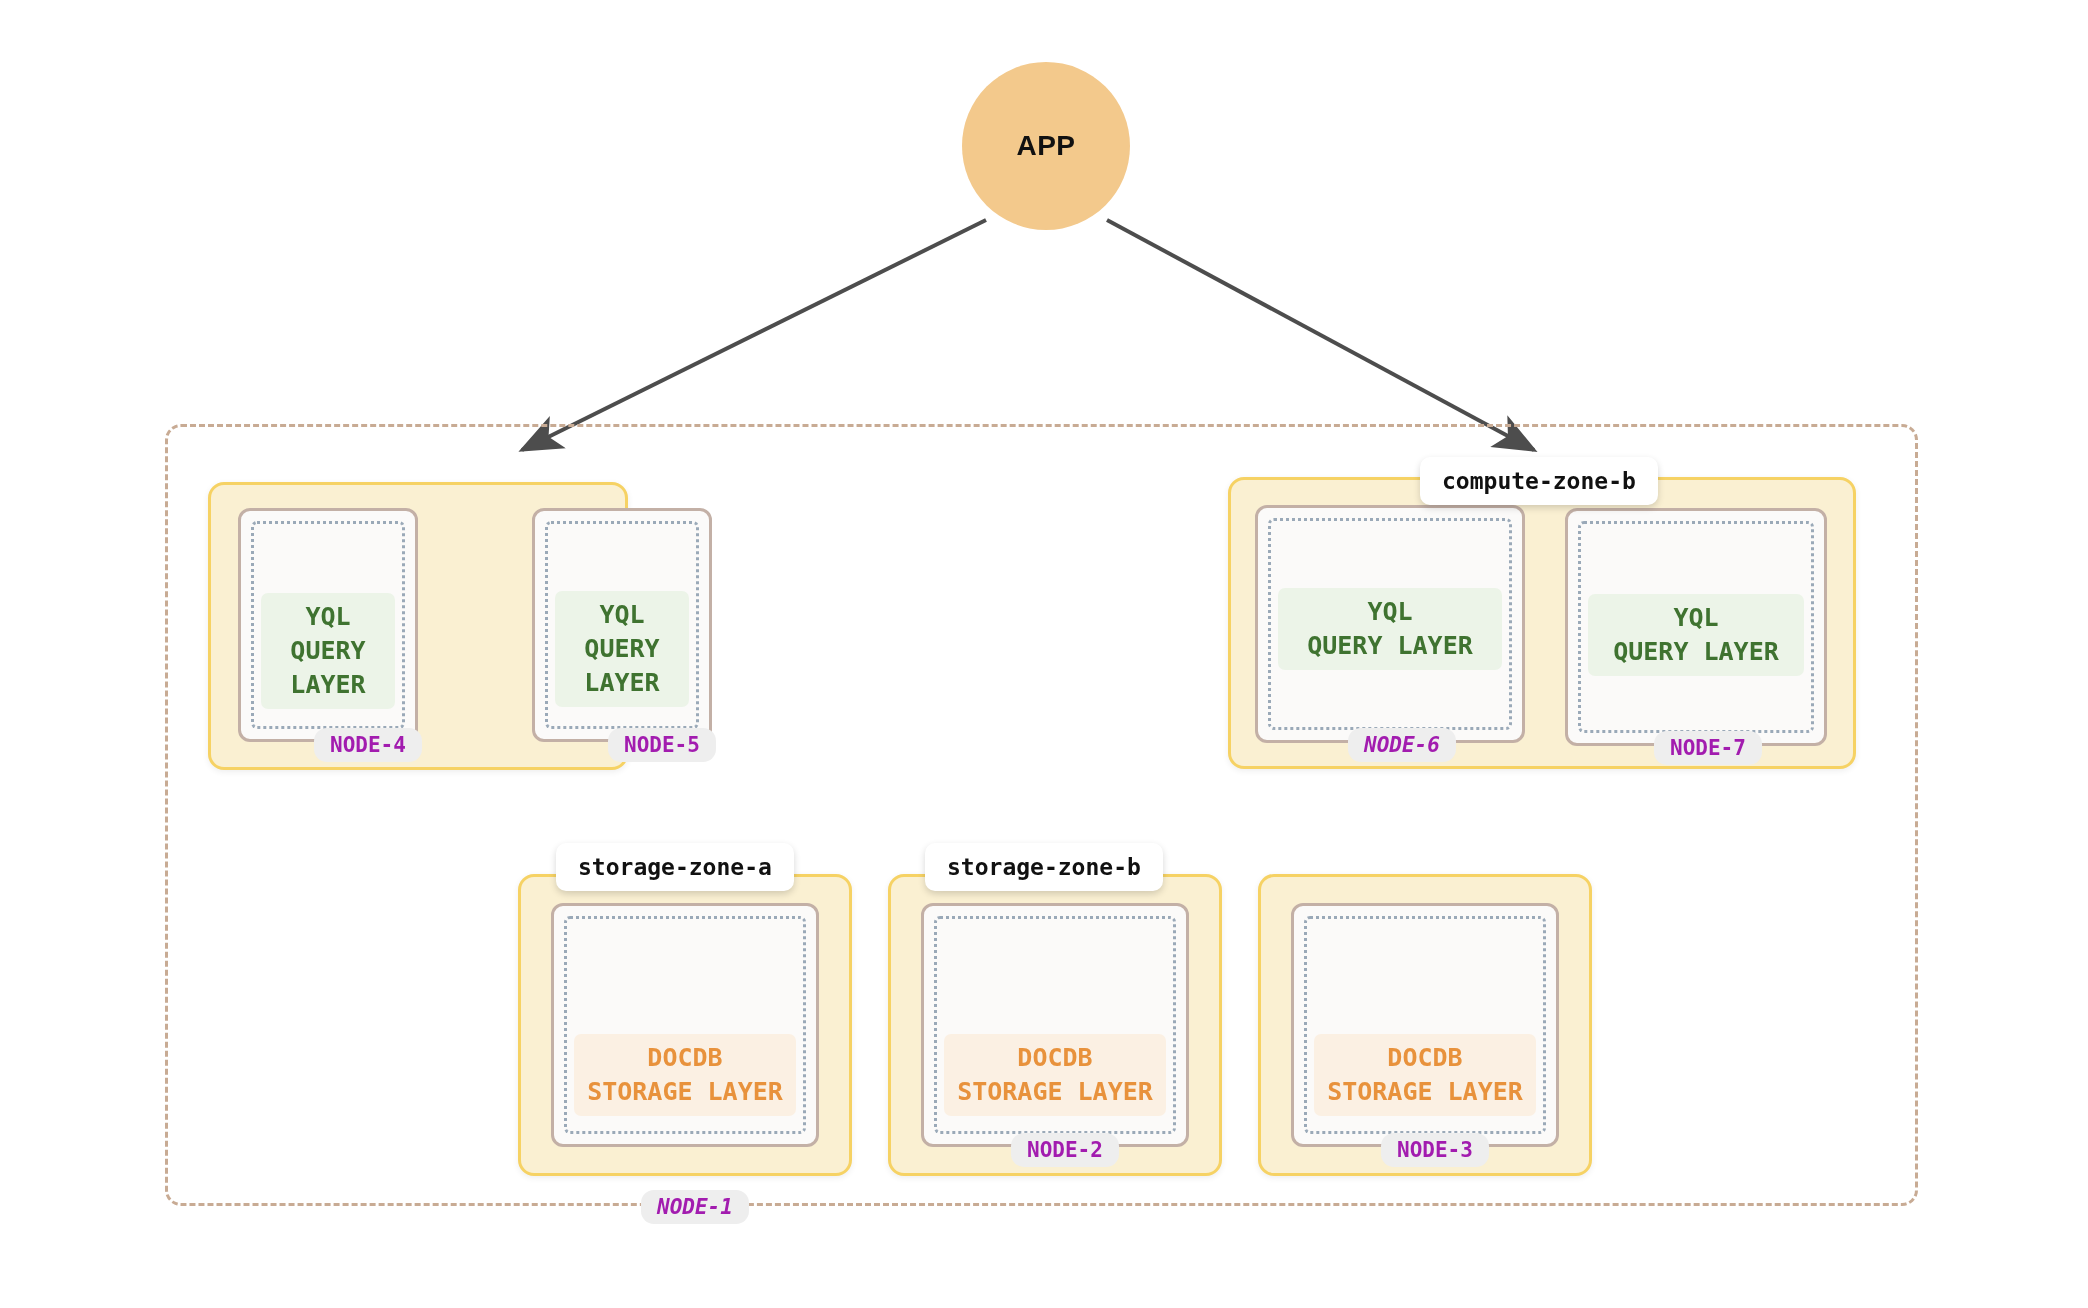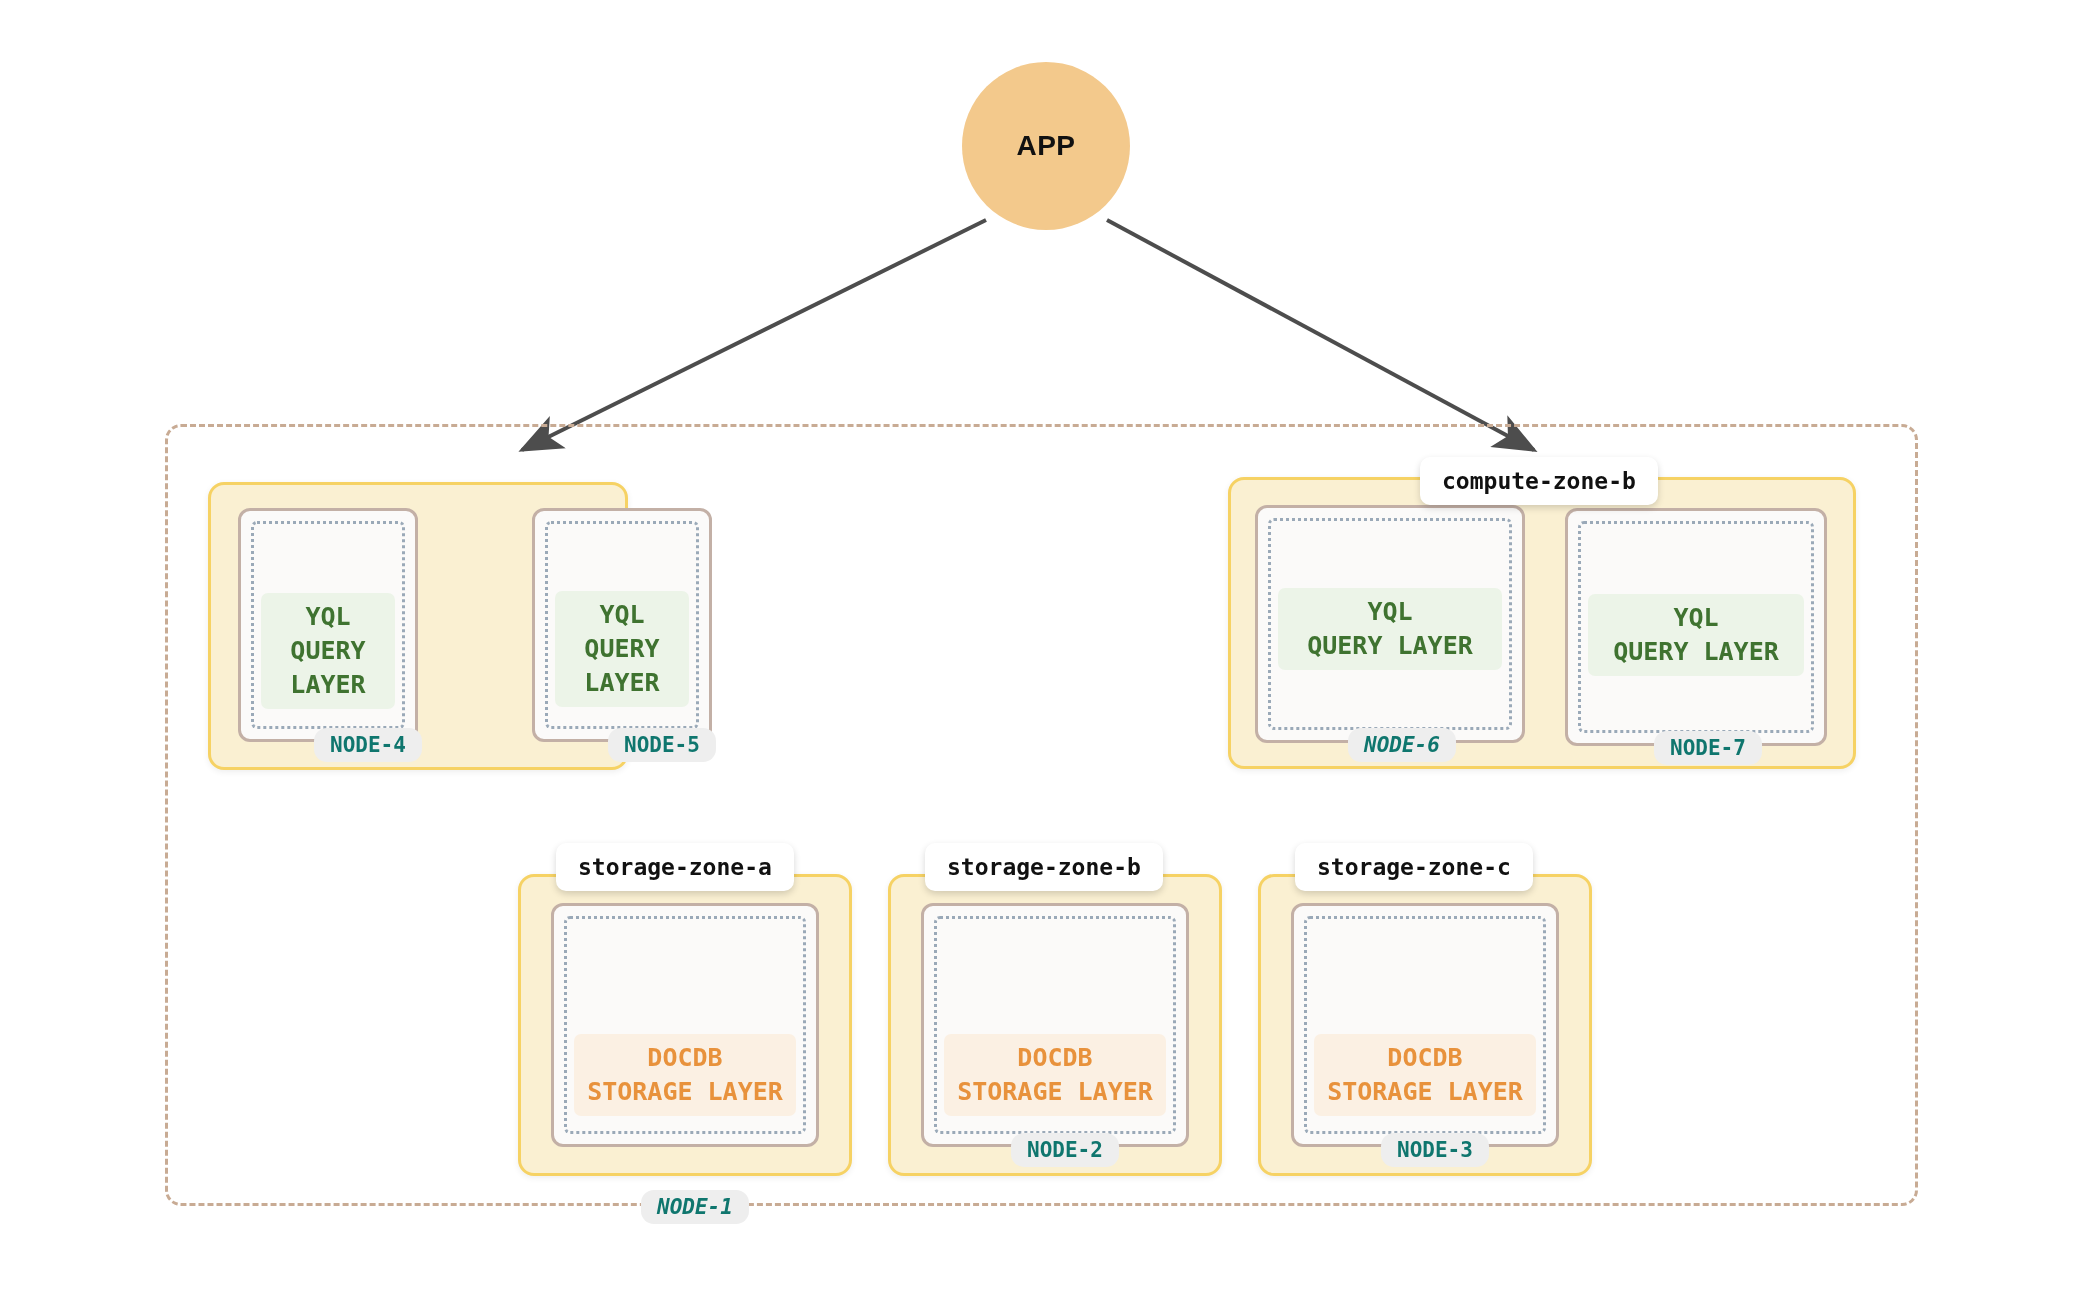--- a/index.html
+++ b/index.html
@@ -132,21 +132,21 @@
   .layer-tag .l2 { display: block; }
 
   
   .node-pill {
     position: absolute;
     background: #eeeeee;
     border-radius: 13px;
     font-family: "DejaVu Sans Mono", monospace;
     font-size: 21px;
     font-weight: bold;
-    color: #0f766e;
+    color: #a21caf;
     padding: 5px 16px;
     white-space: nowrap;
     z-index: 5;
   }
 </style>
 </head>
 <body>
 
 <div id="canvas">
 
@@ -225,21 +225,20 @@
   <div class="node" style="left:921px; top:903px; width:268px; height:244px;">
     <div class="node-inner-dashed"></div>
     <div class="layer-tag docdb" style="top:128px;">
       <span class="l1">DOCDB</span>
       <span class="l2">STORAGE LAYER</span>
     </div>
   </div>
   <div class="node-pill" style="left:1011px; top:1133px;">NODE-2</div>
 
   <div class="zone" style="left:1258px; top:874px; width:334px; height:302px;"></div>
-  <div class="zone-title" style="left:1295px; top:843px;">storage-zone-c</div>
 
   <div class="node" style="left:1291px; top:903px; width:268px; height:244px;">
     <div class="node-inner-dashed"></div>
     <div class="layer-tag docdb" style="top:128px;">
       <span class="l1">DOCDB</span>
       <span class="l2">STORAGE LAYER</span>
     </div>
   </div>
   <div class="node-pill" style="left:1381px; top:1133px;">NODE-3</div>
 

